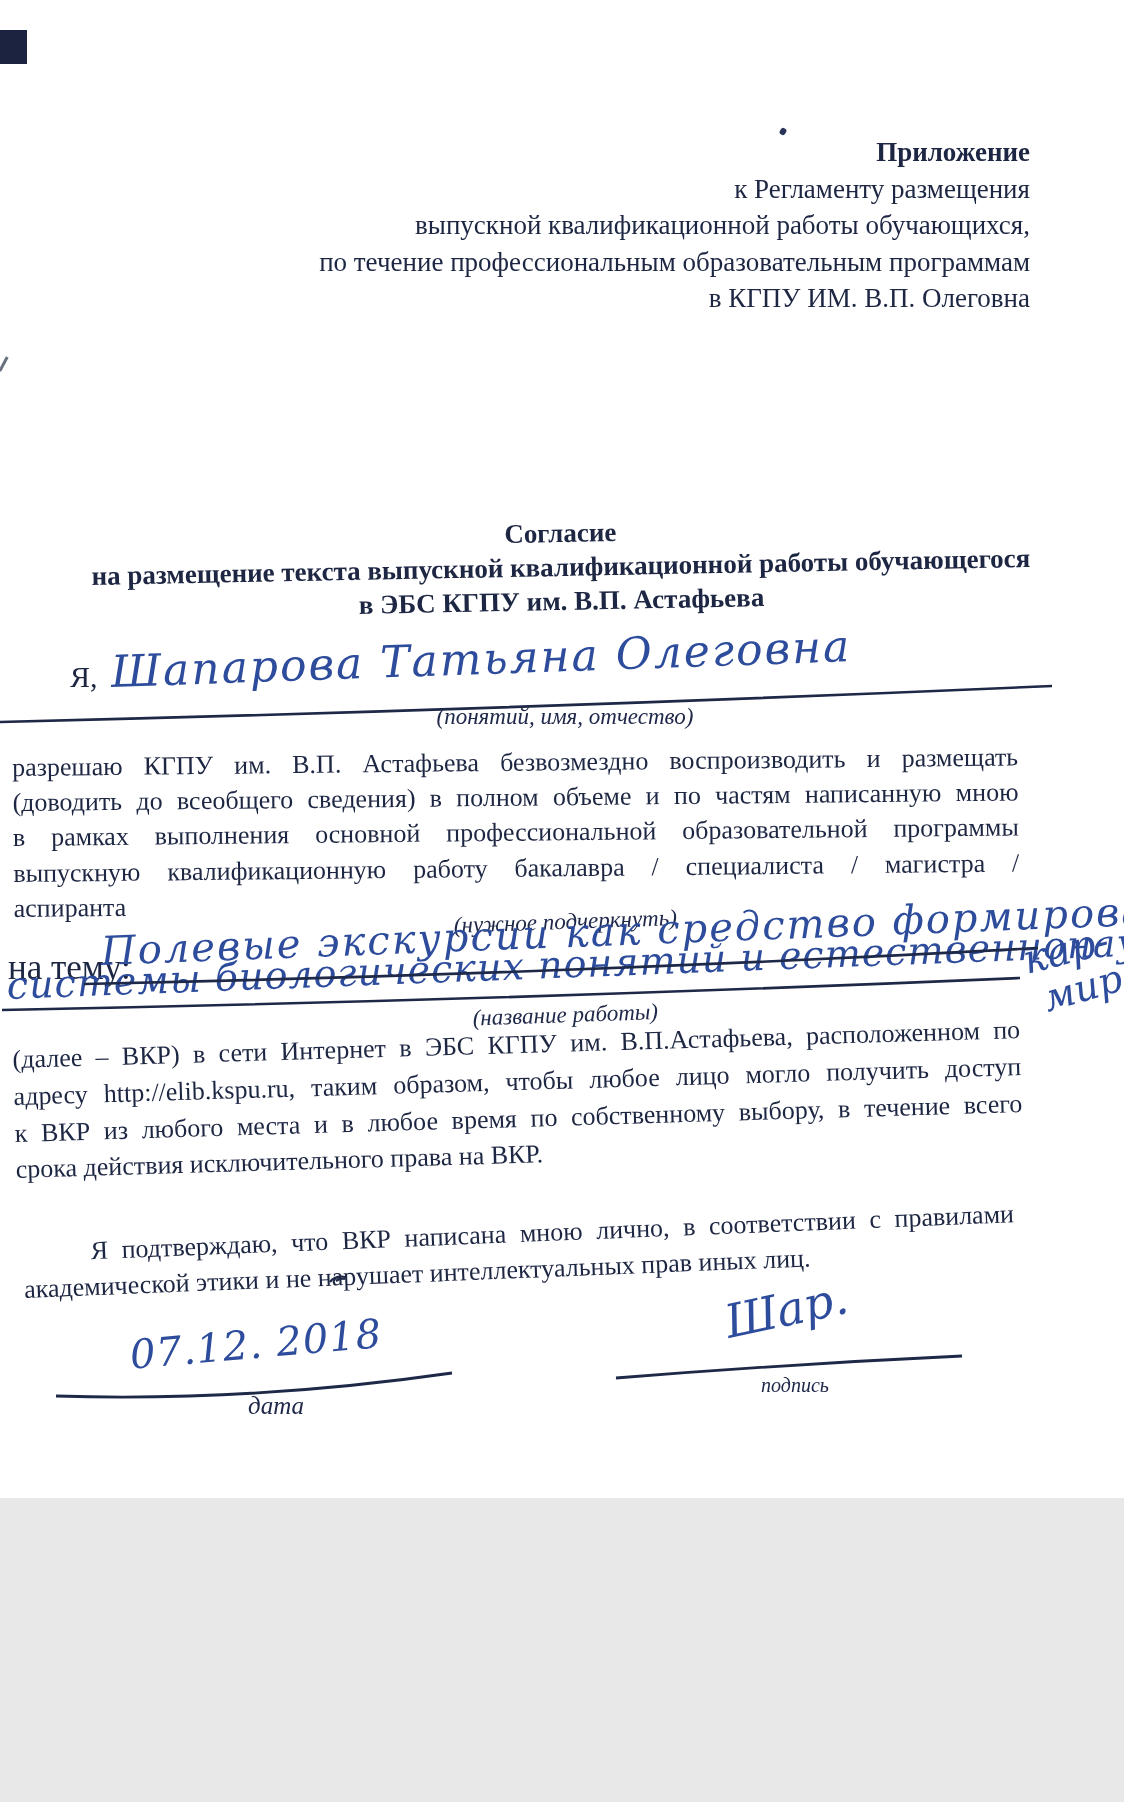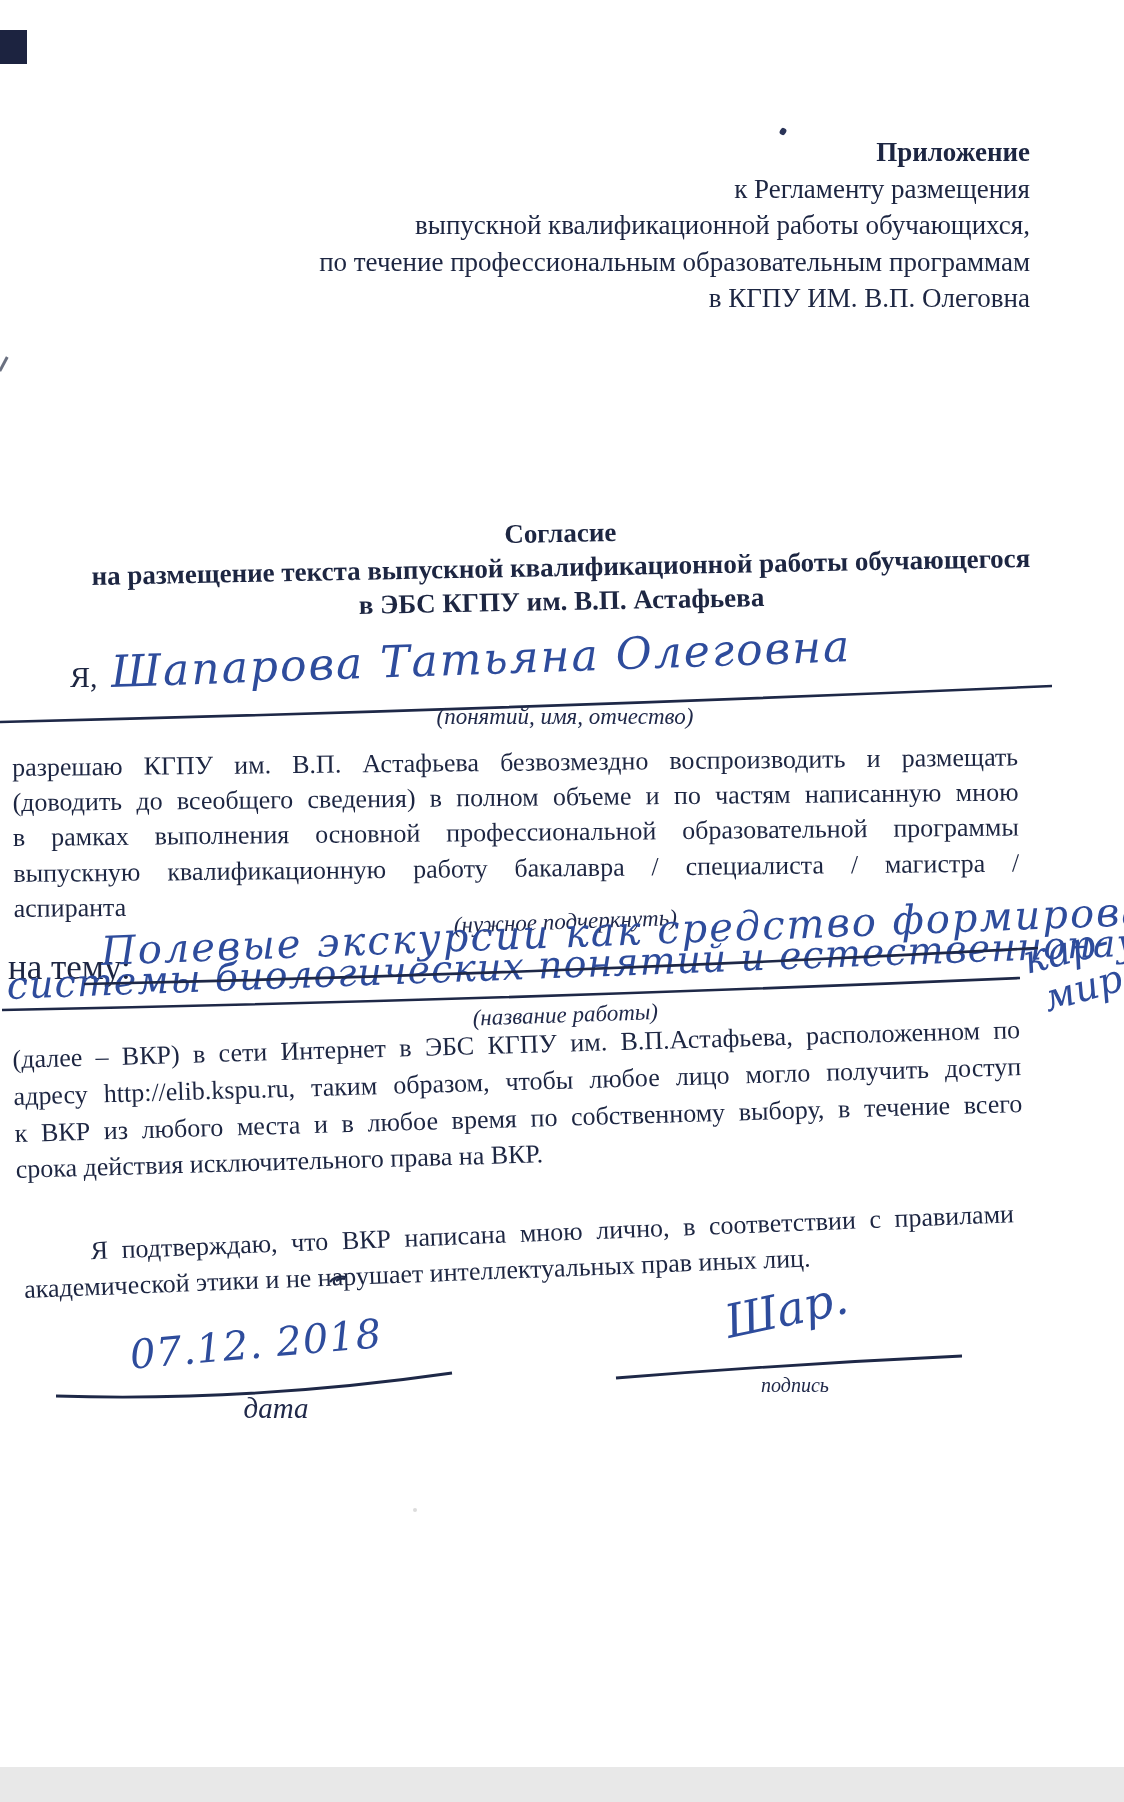--- a/index.html
+++ b/index.html
@@ -1,17 +1,17 @@
 <!DOCTYPE html>
 <html lang="ru"><head>
 <meta charset="utf-8">
 <style>
   html,body { margin:0; padding:0; background:#e8e8e8; }
   .canvas {
-    position:relative; width:1124px; height:1767px;
+    position:relative; width:1124px; height:1498px;
     background:#ffffff; overflow:hidden;
     font-family:"Liberation Serif", serif;
     color:#1d2642;
   }
   .abs { position:absolute; }
   .print { color:#1d2642; }
   .bold { font-weight:bold; }
   .body-line { font-size:26px; line-height:35.2px; text-align:justify; text-align-last:justify; }
   .body-line.left-last { text-align-last:left; }
   .caption { font-style:italic; font-size:23px; color:#20294a; text-align:center; }
@@ -79,21 +79,21 @@
     <div class="body-line" style="line-height:36.8px;">к ВКР из любого места и в любое время по собственному выбору, в течение всего</div>
     <div class="body-line left-last" style="line-height:36.8px;">срока действия исключительного права на ВКР.</div>
   </div>
 
   <div class="abs rot" style="left:22px; top:1236px; width:992px; transform:rotate(-2.3deg);">
     <div class="body-line" style="text-indent:68px; line-height:36px;">Я подтверждаю, что ВКР написана мною лично, в соответствии с правилами</div>
     <div class="body-line left-last" style="line-height:36px;">академической этики и не нарушает интеллектуальных прав иных лиц.</div>
   </div>
 
   <div class="abs ink rot" style="left:128px; top:1332px; font-size:40px; letter-spacing:1px; transform:rotate(-5deg);">07.12. 2018</div>
-  <div class="abs caption" style="left:216px; top:1392px; width:120px; font-size:29px;">дата</div>
+  <div class="abs caption" style="left:216px; top:1392px; width:120px; font-size:25px;">дата</div>
 
   <div class="abs ink rot" style="left:720px; top:1296px; font-size:46px; transform:rotate(-12deg);">Шар.</div>
   <div class="abs caption" style="left:730px; top:1374px; width:130px; font-size:20px;">подпись</div>
 
   <svg class="ink-overlay" width="1124" height="1802" viewBox="0 0 1124 1802">
     <path d="M 0 722 Q 500 710 1052 686" stroke="#1e2847" stroke-width="2.6" fill="none"></path>
     <path d="M 84 984 Q 560 974 1038 948" stroke="#1e2847" stroke-width="2.6" fill="none"></path>
     <path d="M 2 1010 Q 510 1000 1020 978" stroke="#1e2847" stroke-width="2.6" fill="none"></path>
     <path d="M 330 1282 q 5 -7 16 -5 M 336 1281 q 4 -3 9 -2" stroke="#1e2847" stroke-width="2.2" fill="none"></path>
     <path d="M 56 1396 Q 250 1402 452 1373" stroke="#1e2847" stroke-width="2.8" fill="none"></path>

